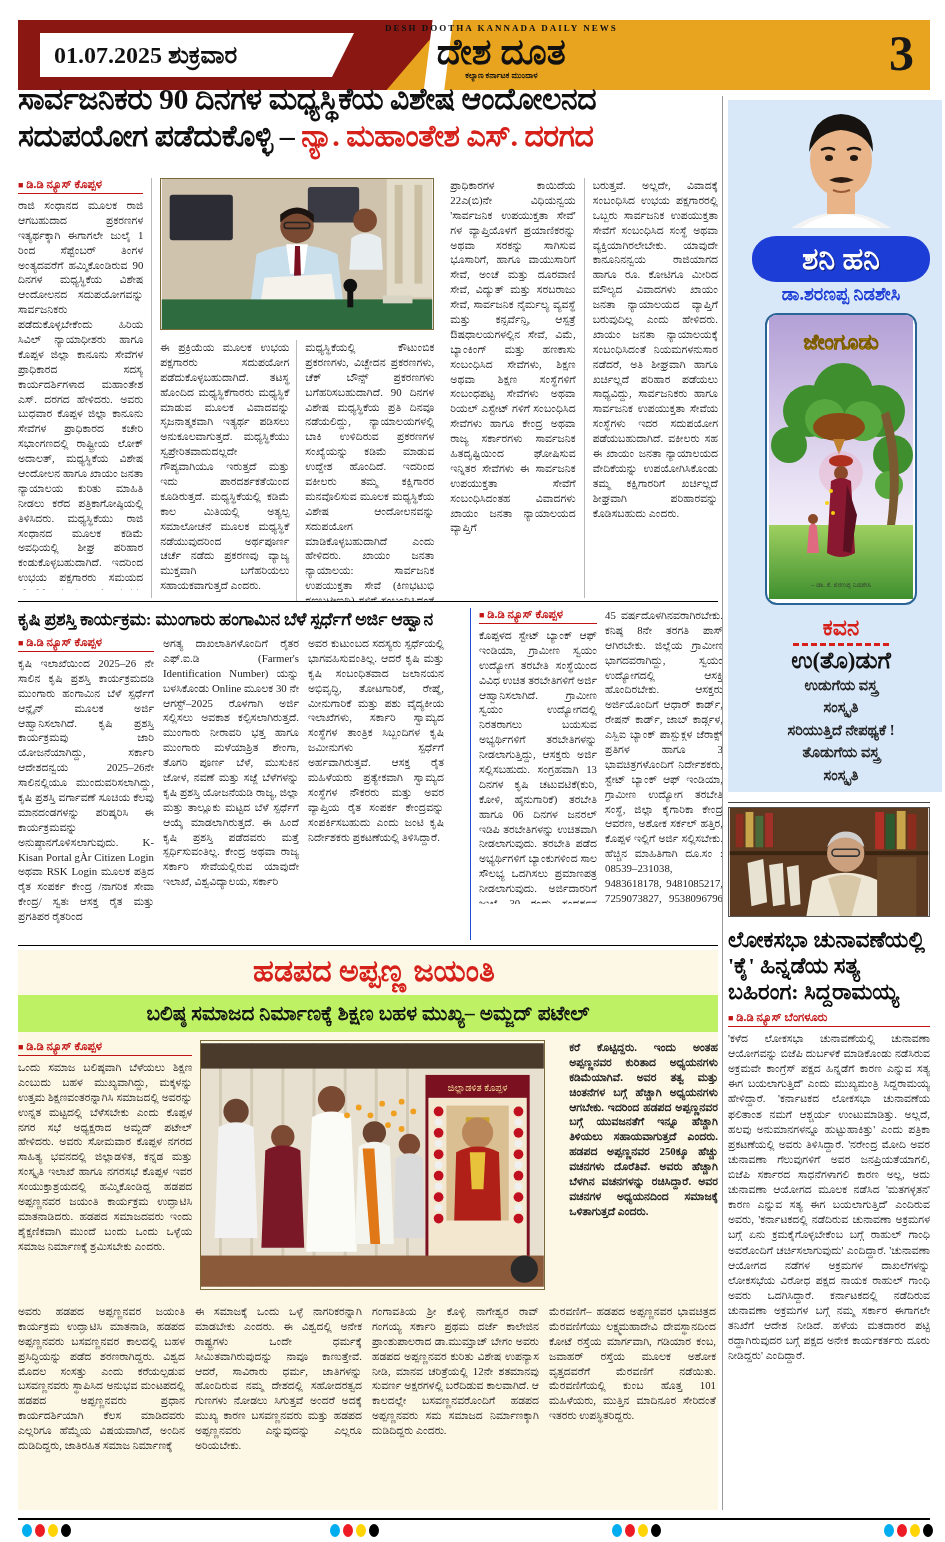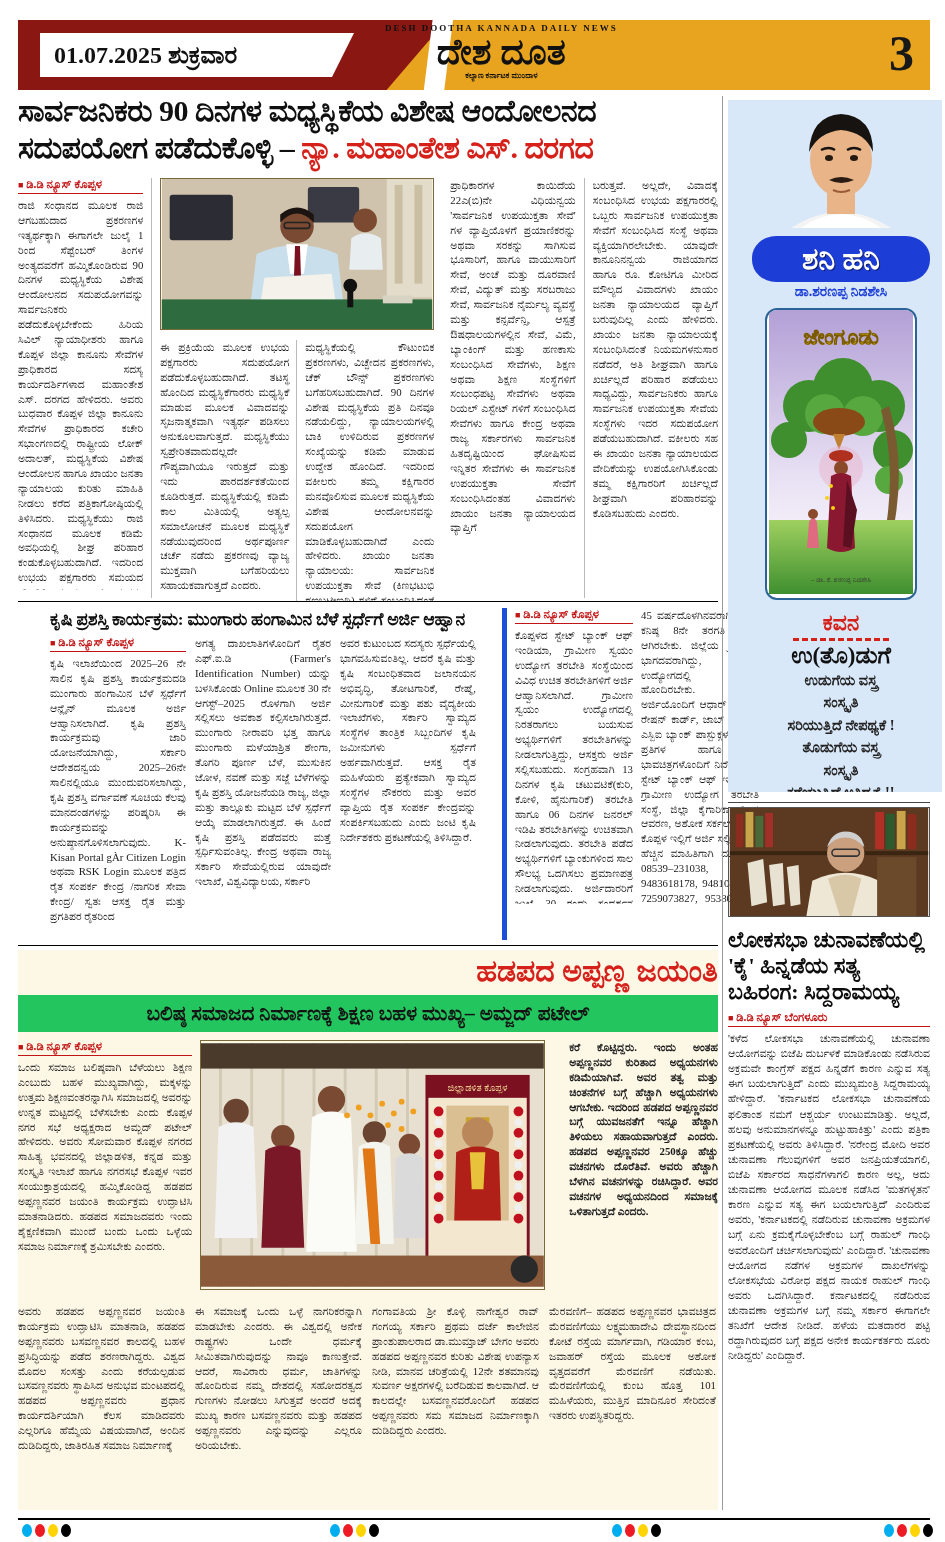--- a/index.html
+++ b/index.html
@@ -15,70 +15,70 @@
   .date-box{position:absolute;left:22px;top:13px;width:300px;height:44px;background:#ffffff;
     clip-path:polygon(0 0,100% 0,93% 100%,0 100%);display:flex;align-items:center;padding-left:14px;
     font-weight:bold;font-size:24px;color:#111;}
   .mast-center{position:absolute;left:36%;top:0;width:34%;height:100%;text-align:center;color:#111;}
   .mast-eng{font-size:9px;font-weight:bold;letter-spacing:2px;margin-top:3px;}
   .mast-logo{font-size:36px;font-weight:bold;line-height:38px;}
   .mast-tag{font-size:8px;font-weight:bold;}
   .mast-page{position:absolute;right:16px;top:4px;font-size:50px;font-weight:bold;color:#181818;}
 
   
-  .headline-main{position:absolute;left:18px;top:92px;width:700px;font-weight:bold;font-size:30px;
+  .headline-main{position:absolute;left:18px;top:80px;width:700px;font-weight:bold;font-size:30px;
     line-height:37px;color:#101010;letter-spacing:-0.5px;}
   .red{color:#d6201a;}
   .byline{color:#c21414;font-weight:bold;font-size:11.5px;border-bottom:1px solid #c21414;
     padding-bottom:2px;margin-bottom:4px;}
   .byline .sq{color:#c21414;font-size:9px;}
   .bodytxt{font-size:10.8px;line-height:1.38;text-align:justify;overflow:hidden;}
   .colrule{border-right:1px solid #b9b9b9;}
 
   
   #art1{position:absolute;left:18px;top:178px;width:700px;height:420px;display:flex;}
   #art1 .c{width:132px;padding-right:8px;margin-right:8px;height:420px;}
   #art1 .mid{width:274px;}
   #art1 .mid .subcols{display:flex;margin-top:6px;}
   #art1 .mid .subcols .sc{width:129px;height:262px;}
   .photo1{width:274px;height:152px;border:1px solid #7a6a3a;box-sizing:border-box;}
 
   .hdiv{position:absolute;left:18px;background:#000;height:1px;width:700px;}
 
   
   #row2{position:absolute;left:18px;top:608px;width:700px;height:332px;display:flex;}
-  #agri{width:440px;padding-right:26px;border-right:5px solid #1d4ed8;margin-left:32px;}
+  #agri{width:440px;padding-right:26px;border-right:1px solid #1d4ed8;}
   #agri h2{margin:0 0 6px 0;font-size:17.5px;line-height:22px;color:#0d0d0d;letter-spacing:-0.3px;}
   #agri .cols{display:flex;}
   #agri .cols .c{width:136px;margin-right:9px;height:296px;}
   #rseti{width:252px;padding-left:8px;}
   #rseti h2{margin:0 0 6px 0;font-size:15.5px;line-height:20px;color:#0d0d0d;letter-spacing:-0.3px;}
   #rseti .cols{display:flex;}
   #rseti .cols .c{width:118px;margin-right:8px;height:300px;}
 
   
   #hada{position:absolute;left:18px;top:950px;width:700px;height:560px;background:#fdf7e6;}
-  #hada .title{color:#d6201a;font-weight:bold;font-size:30px;text-align:right;margin:4px 0 6px 12px;}
-  #hada .banner{background:#22c55e;color:#141414;font-weight:bold;font-size:20px;text-align:center;
+  #hada .title{color:#d6201a;font-weight:bold;font-size:30px;text-align:center;margin:4px 0 6px 12px;}
+  #hada .banner{background:#bef264;color:#141414;font-weight:bold;font-size:20px;text-align:center;
     padding:7px 4px;}
   #hada .top{display:flex;margin-top:8px;}
   #hada .lcol{width:178px;margin-right:8px;height:256px;}
   #hada .rcol{width:152px;margin-left:24px;height:256px;font-weight:bold;}
   .photo2{width:352px;height:250px;border:1px solid #7a6a3a;box-sizing:border-box;}
   #hada .bottom{display:flex;margin-top:8px;}
   #hada .bottom .c{width:167px;margin-right:10px;height:186px;}
 
   
   #sep-vert{position:absolute;left:722px;top:96px;width:1px;height:1414px;background:#9a9a9a;}
   #sidebar{position:absolute;left:728px;top:100px;width:202px;}
   .shani-box{background:#d9e8f8;width:202px;height:692px;text-align:center;overflow:hidden;padding-left:12px;}
   .ribbon{margin:2px auto 2px auto;width:178px;height:46px;background:#1d3ed6;border-radius:24px/22px;
     display:flex;align-items:center;justify-content:center;color:#ffffff;font-weight:bold;font-size:30px;
     text-shadow:1px 1px 0 #0a1a70;}
-  .shani-author{color:#1d3ed6;font-weight:bold;font-size:14px;margin-top:2px;}
+  .shani-author{color:#1d3ed6;font-weight:bold;font-size:18px;margin-top:2px;}
   .bookcover{margin:8px auto 0 auto;width:148px;height:288px;border:2px solid #2a6496;border-radius:12px;
     overflow:hidden;background:#fff;}
   .kavana-label{color:#d6201a;font-weight:bold;font-size:22px;margin-top:10px;}
   .kavana-dash{width:96px;margin:2px auto;border-top:3px dashed #d6201a;}
   .poem-title{font-weight:bold;font-size:23px;color:#111;margin-top:2px;}
   .poem-line{font-weight:bold;font-size:14.5px;color:#222;line-height:1.55;}
   .side-rule{width:202px;border-top:1px solid #444;margin-top:10px;}
   .pramukha-box{margin-top:12px;border:2px solid #111;text-align:center;font-weight:bold;font-size:19px;
     padding:7px 0;color:#111;}
   .photo3{width:202px;height:110px;margin-top:4px;border:1px solid #555;box-sizing:border-box;}

